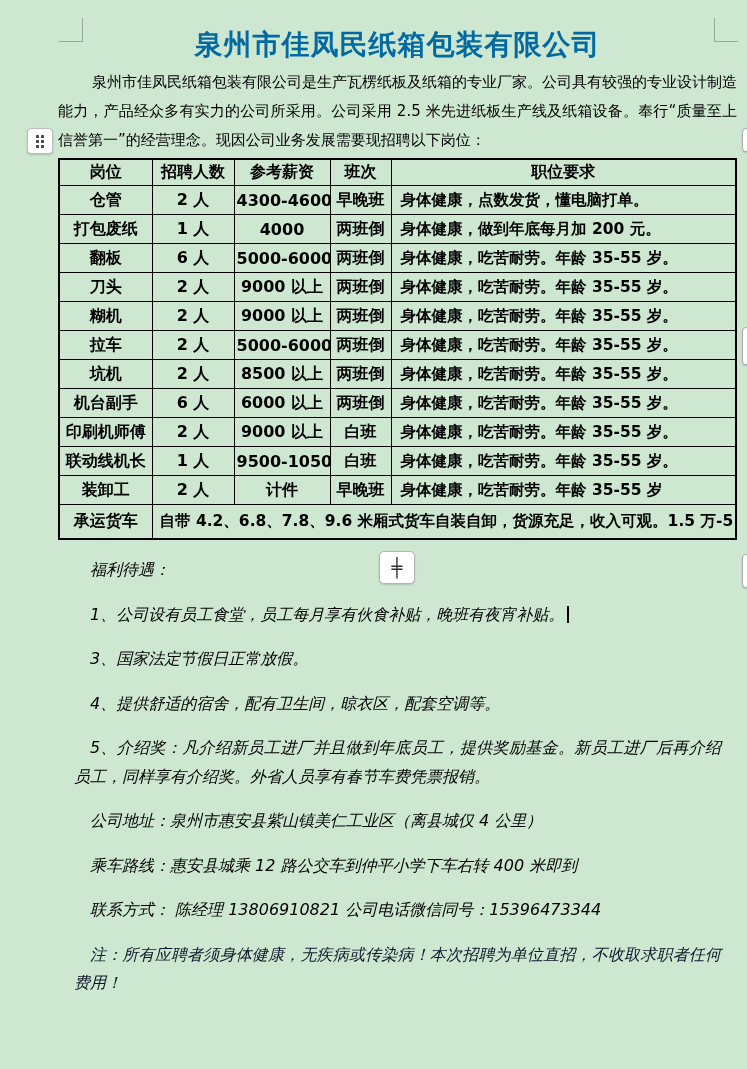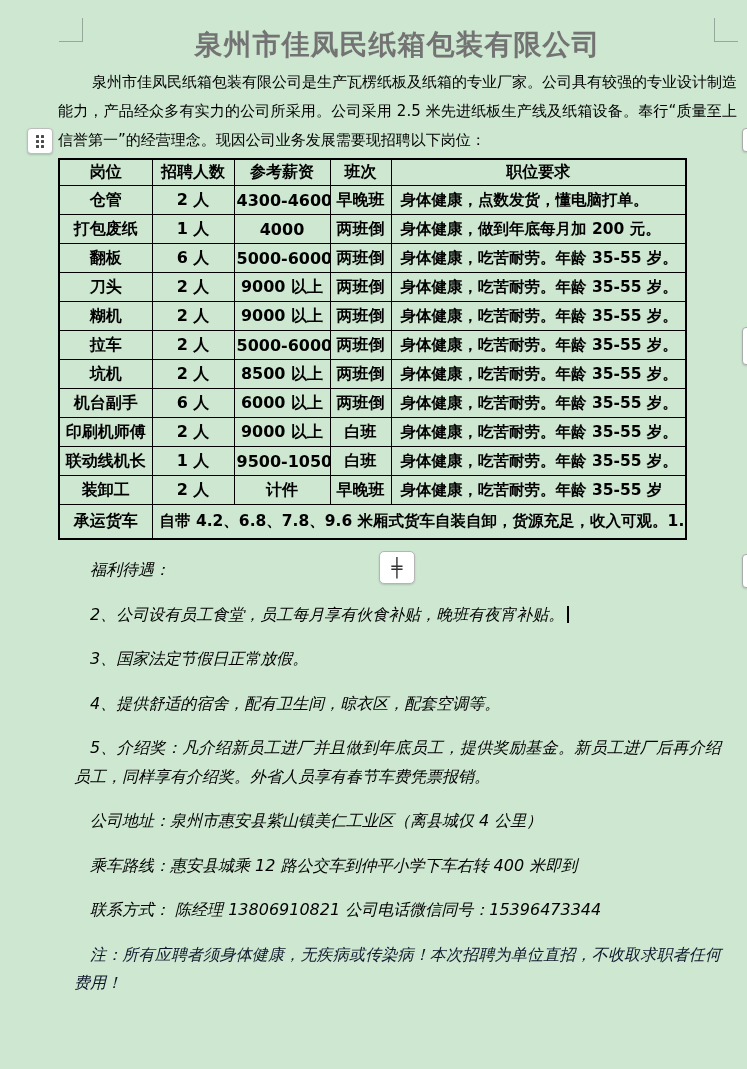--- a/index.html
+++ b/index.html
@@ -20,21 +20,21 @@
     font-size:28px; font-weight:bold; letter-spacing:1px;
     color:#e66e7c;
   }
   .intro {
     margin:4px 0 0; font-size:15px; line-height:29px;
     text-align:justify; text-indent:34px; font-weight:500;
   }
 
   table.jobs {
     border-collapse:collapse; table-layout:fixed;
-    width:629px; margin-top:3px;
+    width:679px; margin-top:3px;
     border:2px solid #000;
   }
   table.jobs th, table.jobs td {
     border:1px solid #000; font-weight:bold; text-align:center;
     padding:0 2px; overflow:hidden; white-space:nowrap; font-size:16px;
   }
   table.jobs th { height:25px; }
   table.jobs td { height:28px;text-align:center; }
   table.jobs td.req { text-align:left; padding-left:9px; font-size:15.5px;margin-top:43px; }
   table.jobs tr.footer-row td { height:33px; }
@@ -91,21 +91,21 @@
         <i></i>
         <i></i>
         <i></i>
         <i></i>
         <i></i>
       </span>
   </div>
 
   <div class="content">
 
-    <h1 class="doc-title" style="color: #737373;">泉州市佳凤民纸箱包装有限公司</h1>
+    <h1 class="doc-title" style="color: #0369a1;">泉州市佳凤民纸箱包装有限公司</h1>
 
     <p class="intro">泉州市佳凤民纸箱包装有限公司是生产瓦楞纸板及纸箱的专业厂家。公司具有较强的专业设计制造能力，产品经众多有实力的公司所采用。公司采用 2.5 米先进纸板生产线及纸箱设备。奉行“质量至上信誉第一”的经营理念。现因公司业务发展需要现招聘以下岗位：</p>
 
     <table class="jobs">
       <colgroup>
         <col style="width:93px">
           <col style="width:82px">
           <col style="width:96px">
           <col style="width:61px">
           <col>
@@ -199,21 +199,21 @@
         </tr>
         <tr class="footer-row">
           <td>承运货车</td>
           <td class="details" colspan="4">自带 4.2、6.8、7.8、9.6 米厢式货车自装自卸，货源充足，收入可观。1.5 万-5 万</td>
         </tr>
       </tbody>
     </table>
 
     <div class="welfare">
       <p>福利待遇：</p>
-      <p><span>2、公司设有员工食堂，员工每月享有伙食补贴，晚班有夜宵补贴。</span><span class="text-cursor"></span></p>
+      <p><span>1、公司设有员工食堂，员工每月享有伙食补贴，晚班有夜宵补贴。</span><span class="text-cursor"></span></p>
       <p>3、国家法定节假日正常放假。</p>
       <p>4、提供舒适的宿舍，配有卫生间，晾衣区，配套空调等。</p>
       <p>5、介绍奖：凡介绍新员工进厂并且做到年底员工，提供奖励基金。新员工进厂后再介绍员工，同样享有介绍奖。外省人员享有春节车费凭票报销。</p>
     </div>
 
     <div class="contact">
       <p>公司地址：泉州市惠安县紫山镇美仁工业区（离县城仅 4 公里）</p>
       <p>乘车路线：惠安县城乘 12 路公交车到仲平小学下车右转 400 米即到</p>
       <p>联系方式：  陈经理 13806910821   公司电话微信同号：15396473344</p>
       <p class="note" style="color: #0f172a;">注：所有应聘者须身体健康，无疾病或传染病！本次招聘为单位直招，不收取求职者任何费用！</p>

